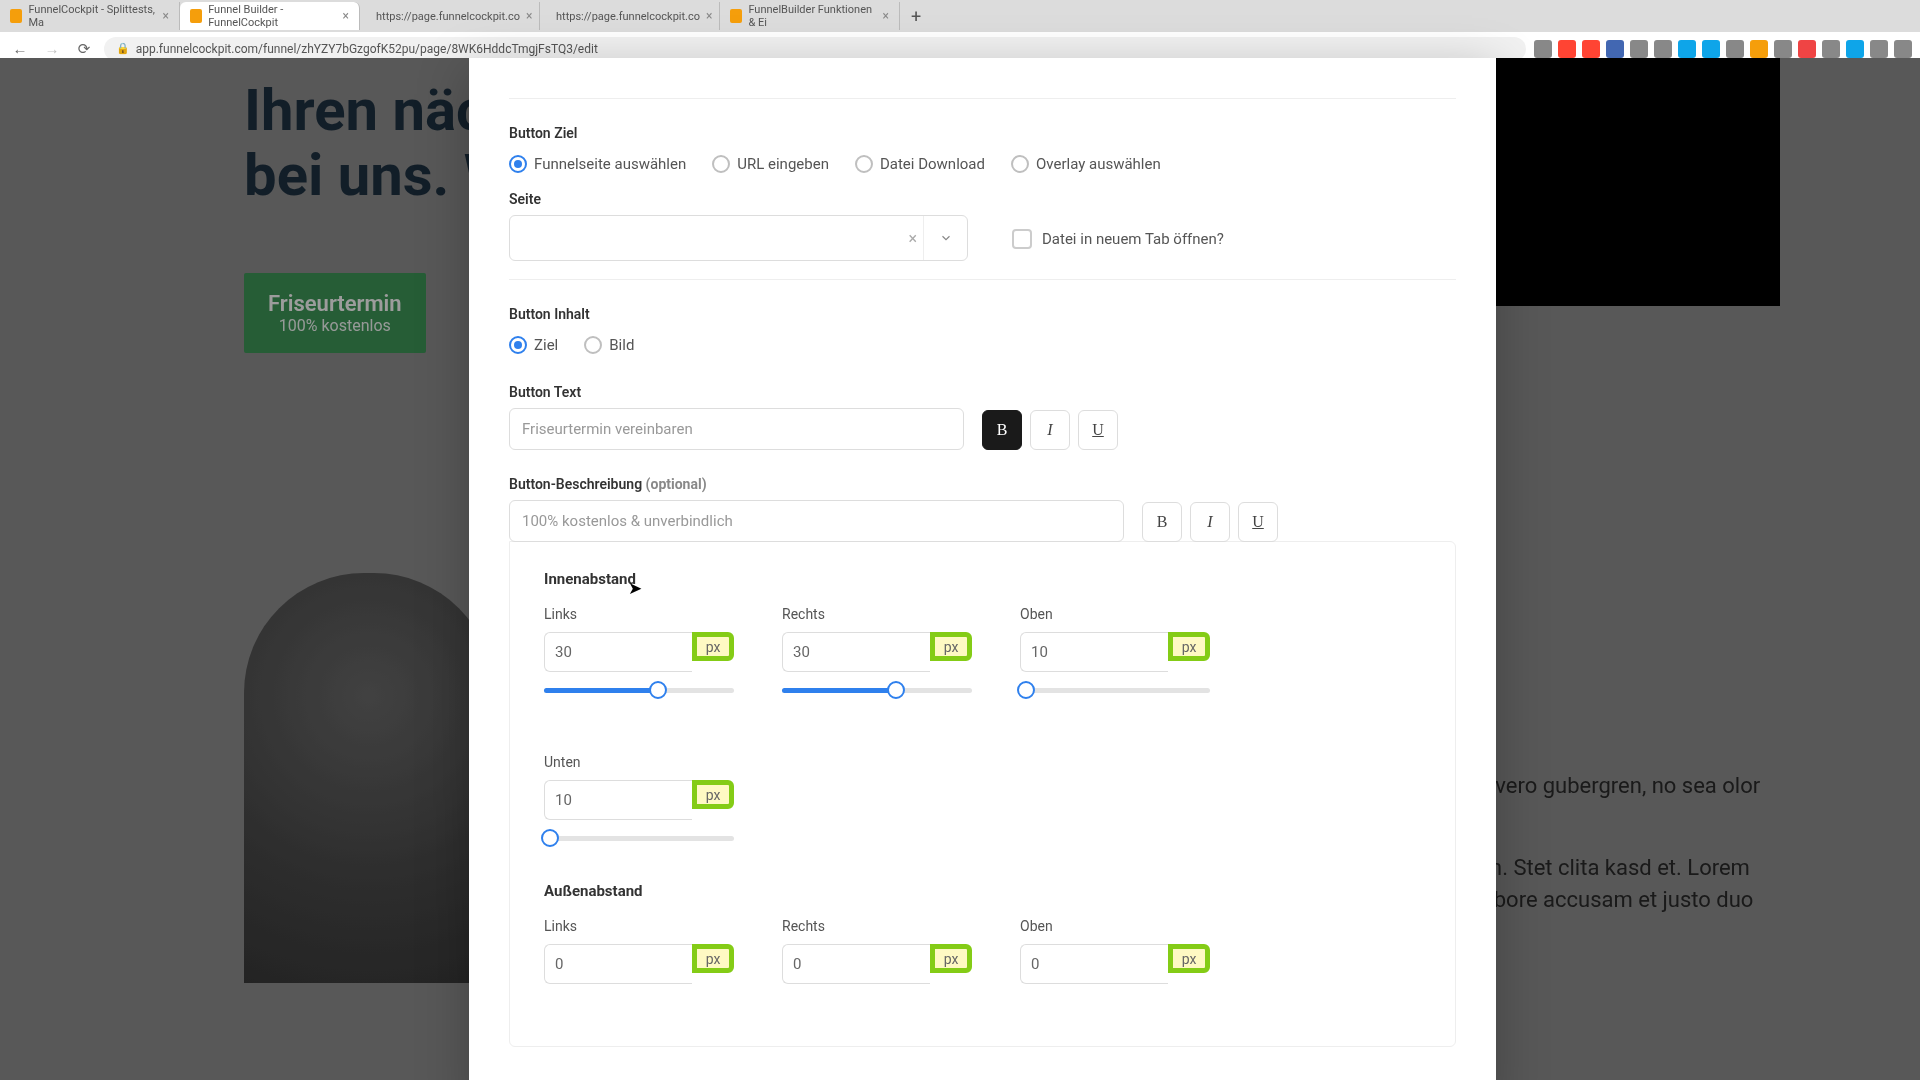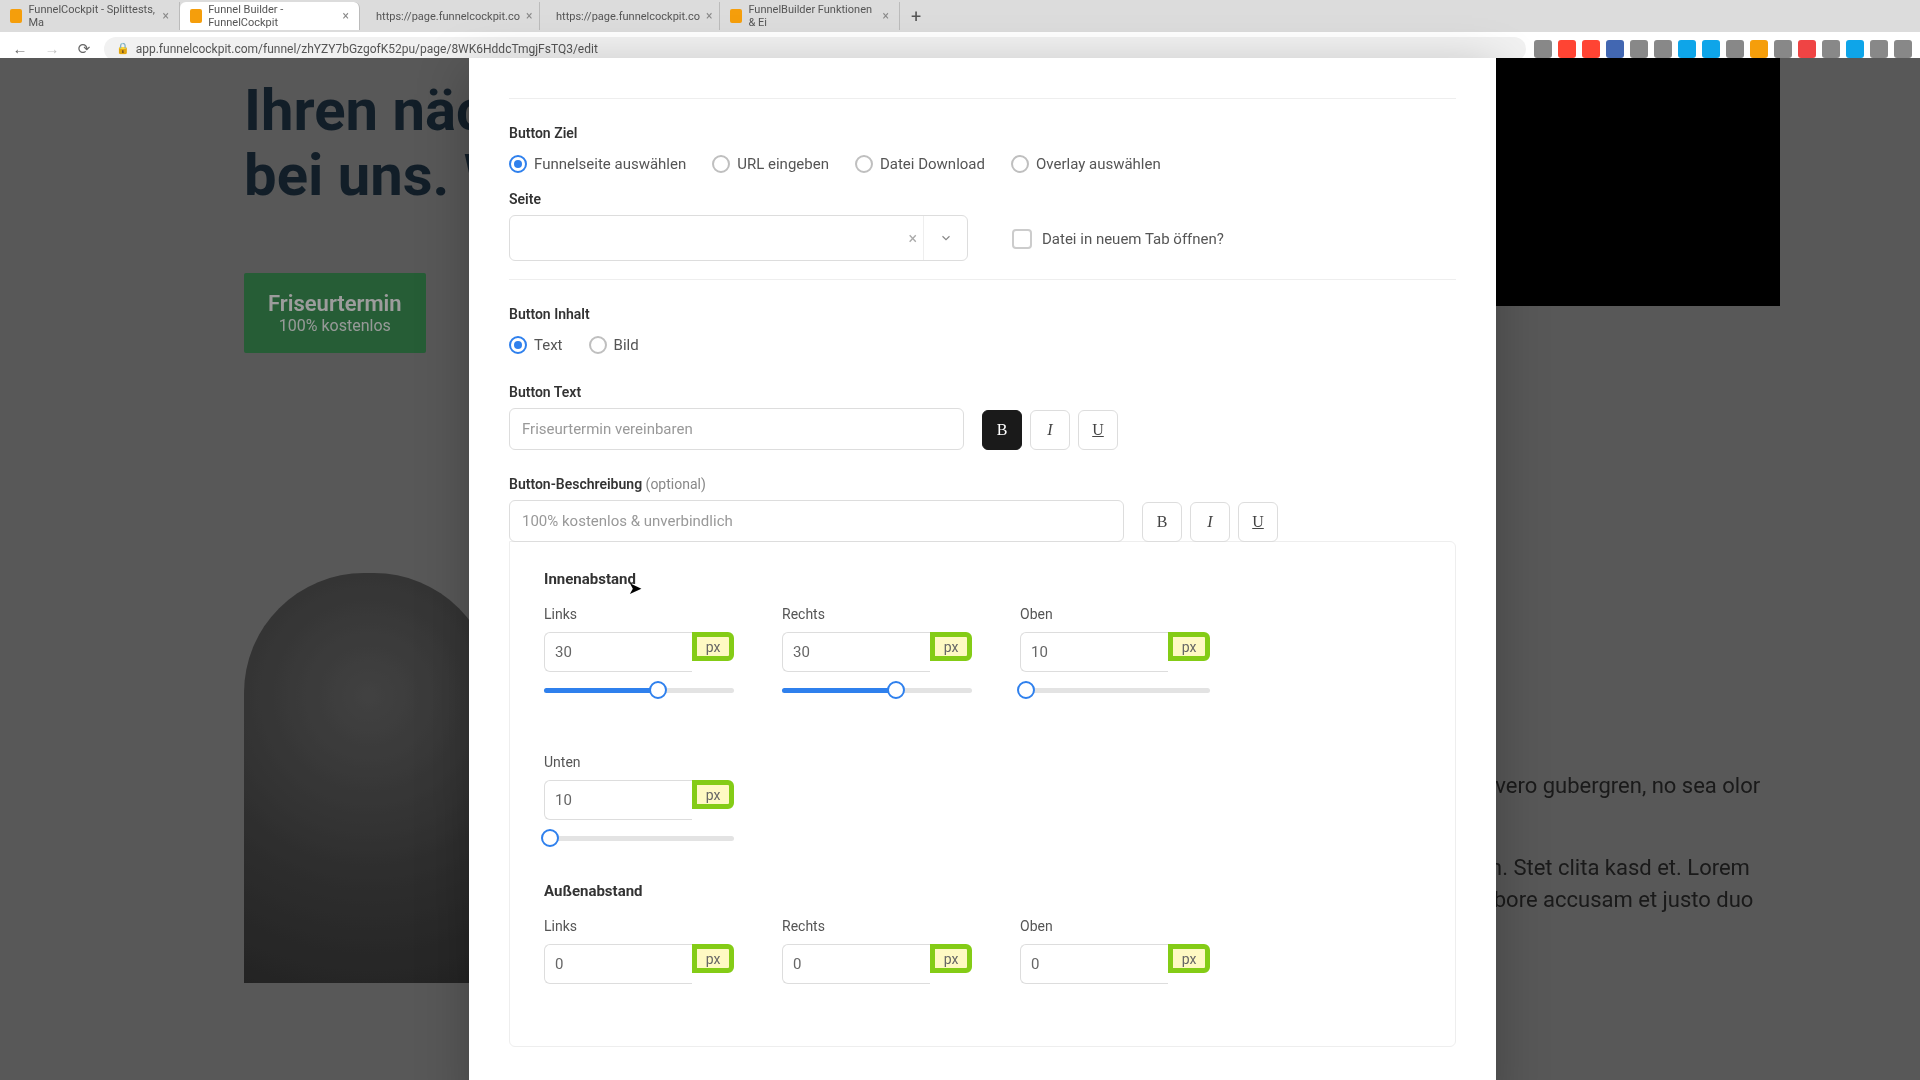--- a/index.html
+++ b/index.html
@@ -43,21 +43,21 @@
 .radio-row{display:flex;gap:26px;align-items:center;flex-wrap:wrap}
 .radio{display:flex;align-items:center;gap:7px;cursor:pointer}
 .radio-circle{width:18px;height:18px;border:2px solid #bfbfbf;border-radius:50%;position:relative}
 .radio.checked .radio-circle{border-color:#2f80ed}
 .radio.checked .radio-circle::after{content:"";position:absolute;inset:3px;background:#2f80ed;border-radius:50%}
 .radio-label{font-size:15px;color:#555}
 
 .field-row{display:flex;gap:44px;align-items:flex-end;margin-top:18px}
 .field{display:flex;flex-direction:column;gap:8px}
 .field-label{font-size:14px;font-weight:600;color:#333}
-.field-label .opt{font-weight:400;color:#888}
+.field-label .opt{font-weight:700;color:#888}
 .select-box{width:459px;height:46px;border:1px solid #ddd;border-radius:6px;display:flex;align-items:center;position:relative}
 .select-box .clear{position:absolute;right:50px;color:#aaa;font-size:16px}
 .select-box .chev{position:absolute;right:0;width:44px;height:100%;display:flex;align-items:center;justify-content:center;border-left:1px solid #eee;color:#888}
 .checkbox-row{display:flex;align-items:center;gap:10px}
 .checkbox{width:20px;height:20px;border:2px solid #ccc;border-radius:4px}
 .chk-label{font-size:15px;color:#555}
 
 .icon-select{width:150px;height:42px;border:1px solid #ddd;border-radius:6px;display:flex;align-items:center;justify-content:space-between;padding:0 10px;font-size:14px;color:#555}
 .text-input{height:42px;border:1px solid #ddd;border-radius:6px;padding:0 12px;font-size:15px;color:#999;display:flex;align-items:center}
 .text-input.w455{width:455px}
@@ -209,21 +209,21 @@
         <span class="chk-label">Datei in neuem Tab öffnen?</span>
       </div>
     </div>
 
     <div class="divider"></div>
 
     <div class="section-title">Button Inhalt</div>
     <div class="radio-row">
       <div class="radio checked">
           <span class="radio-circle"></span>
-          <span class="radio-label">Text</span>
+          <span class="radio-label">Ziel</span>
         </div>
       <div class="radio">
           <span class="radio-circle"></span>
           <span class="radio-label">Bild</span>
         </div>
     </div>
 
     <div class="field-row" style="gap:18px;align-items:flex-end;margin-top:30px">
       <div class="field">
         <div class="field-label">Button Text</div>

